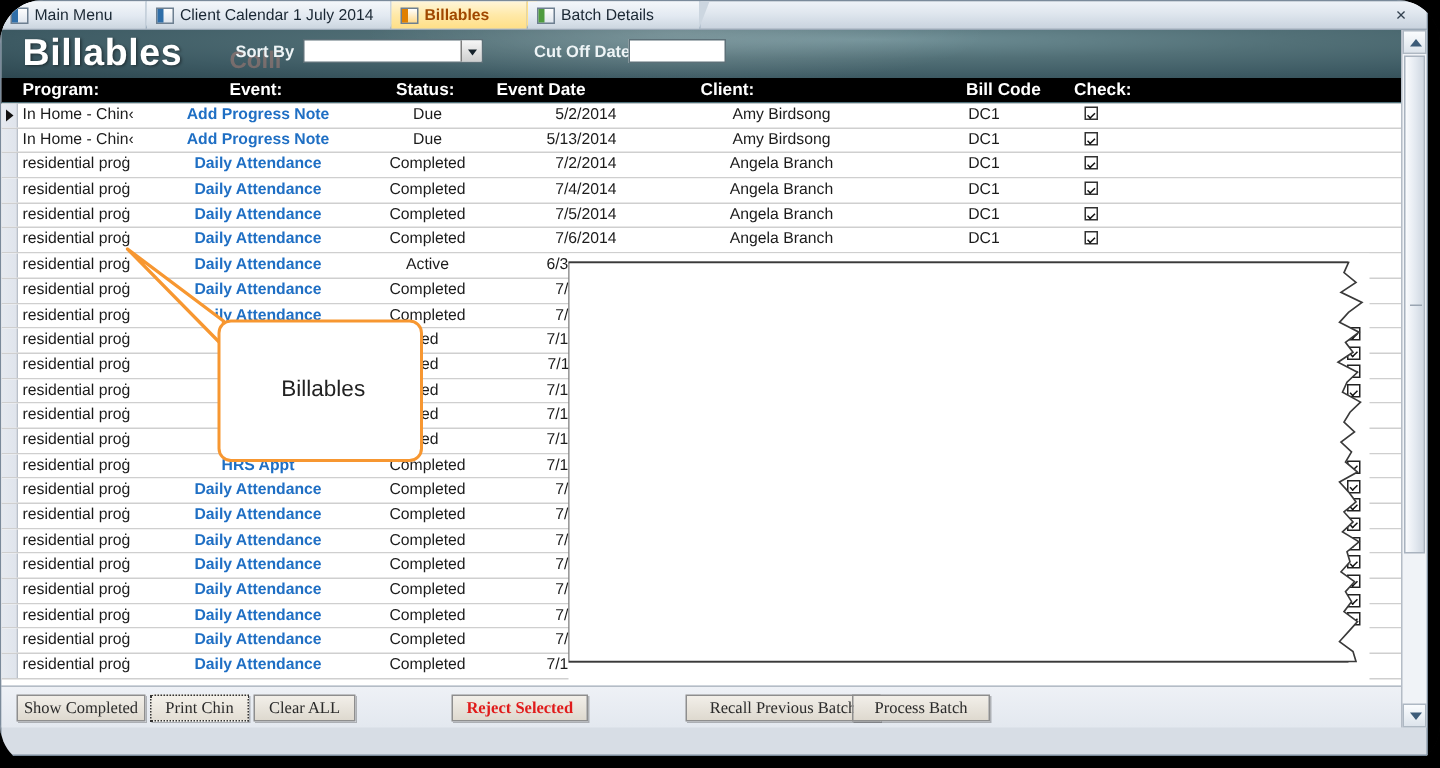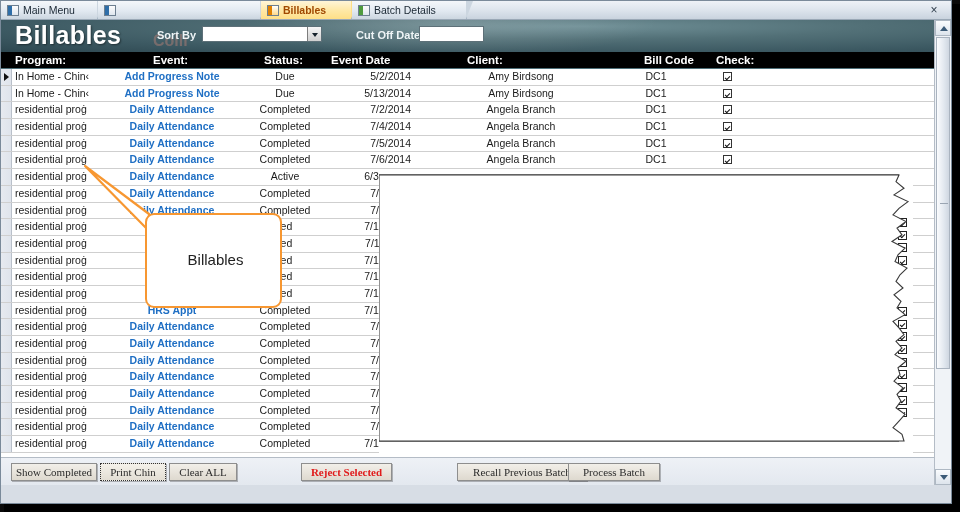--- a/index.html
+++ b/index.html
@@ -1,21 +1,21 @@
 <!DOCTYPE html>
 <html><head>
 <meta charset="utf-8">
 <style>
   html,body{margin:0;padding:0;}
   body{
     width:960px;height:512px;overflow:hidden;
     font-family:"Liberation Sans", sans-serif;
     background:#000;
   }
-  #app{position:relative;width:960px;height:512px;overflow:hidden;background:#0a0a0a;}
+  #app{position:relative;width:960px;height:512px;overflow:hidden;background:#0a0a0a;border-radius:29px;}
 
   
   .win-frame{
     position:absolute;left:0;top:0;width:952px;height:504px;
     background:#d7dde5;
     border:1px solid #7a8a9a;
     box-sizing:border-box;
   }
   .win-shadow{
     position:absolute;left:952px;top:4px;width:8px;height:508px;background:#000;
@@ -258,20 +258,21 @@
 
   <div class="win-frame">
 
     <div class="tabstrip" id="tabstrip">
         <div class="tab" style="width: 80px;">
           <span class="tabico blue"></span>
           <span>Main Menu</span>
         </div>
         <div class="tab" style="width: 146px;">
           <span class="tabico blue"></span>
+          <span>Client Calendar 1 July  2014</span>
         </div>
         <div class="tab active" style="width: 74px;">
           <span class="tabico orange"></span>
           <span>Billables</span>
         </div>
         <div class="tab" style="width: 98px;">
           <span class="tabico green"></span>
           <span>Batch Details</span>
         </div>
       </div>

